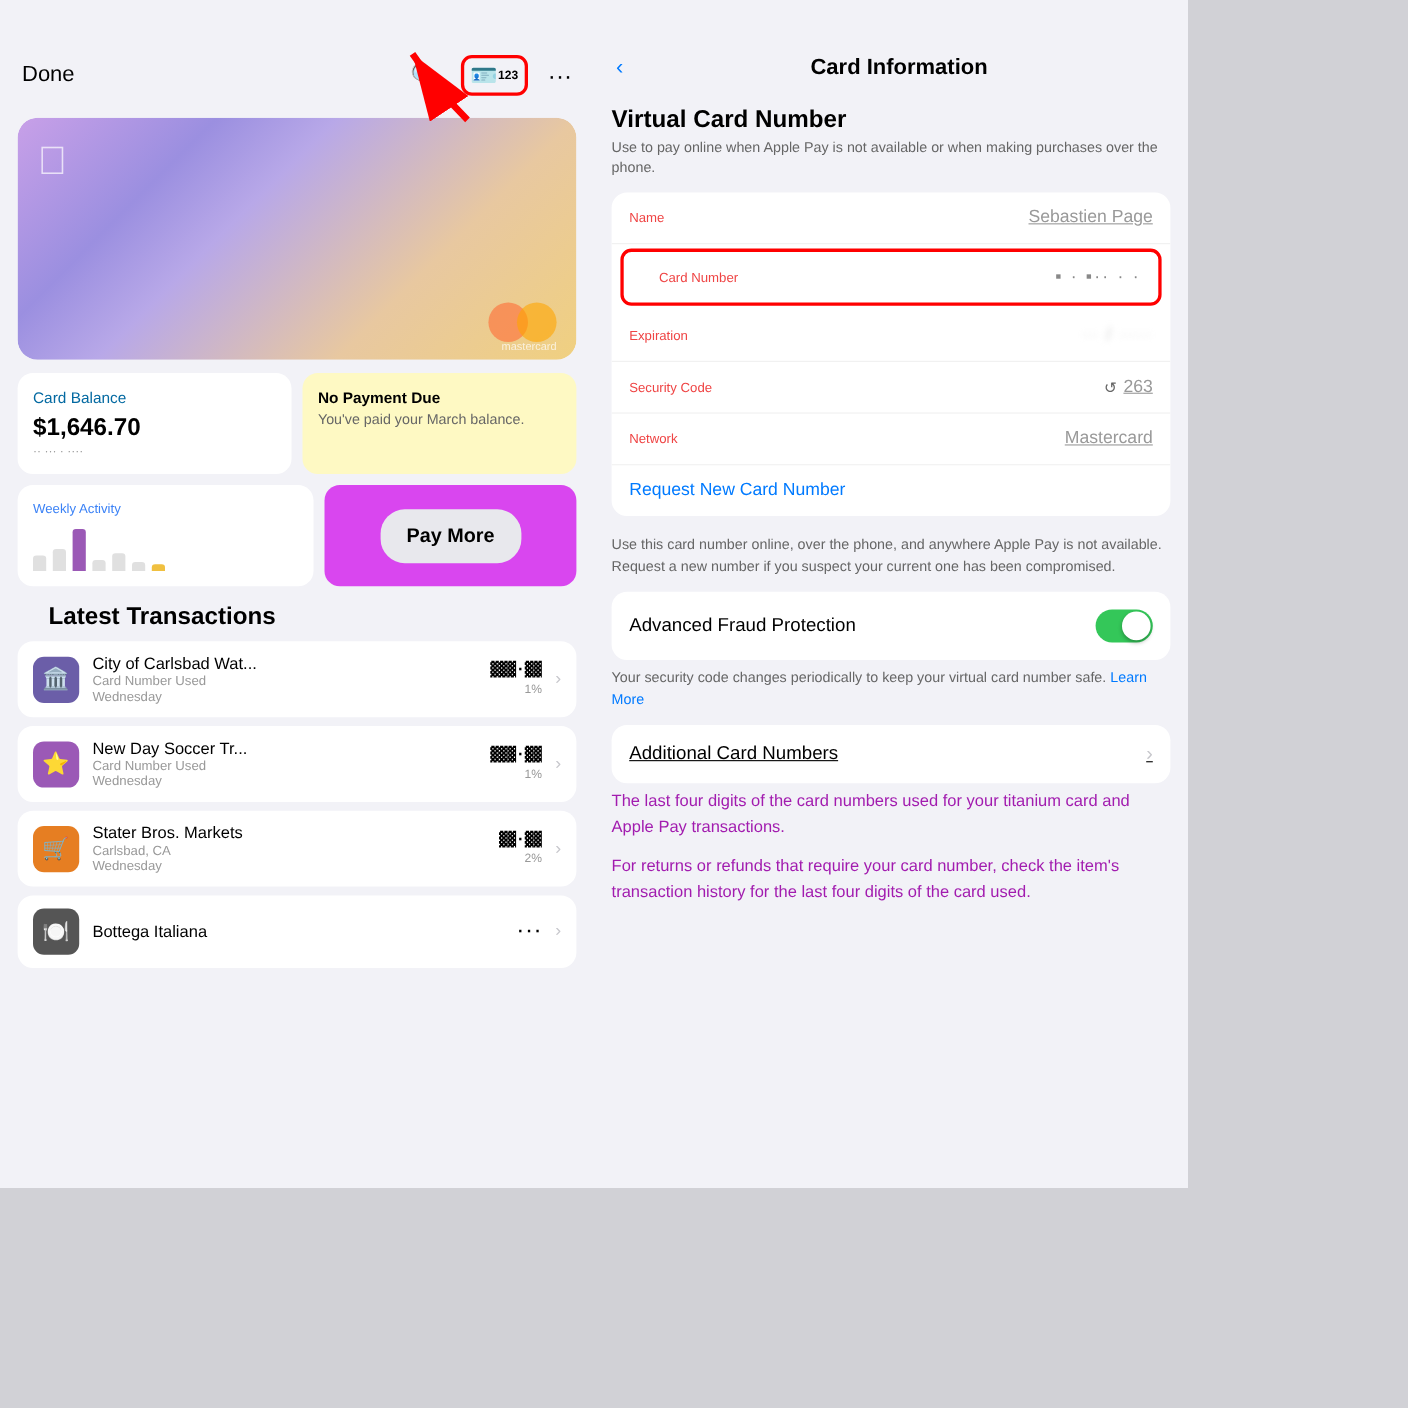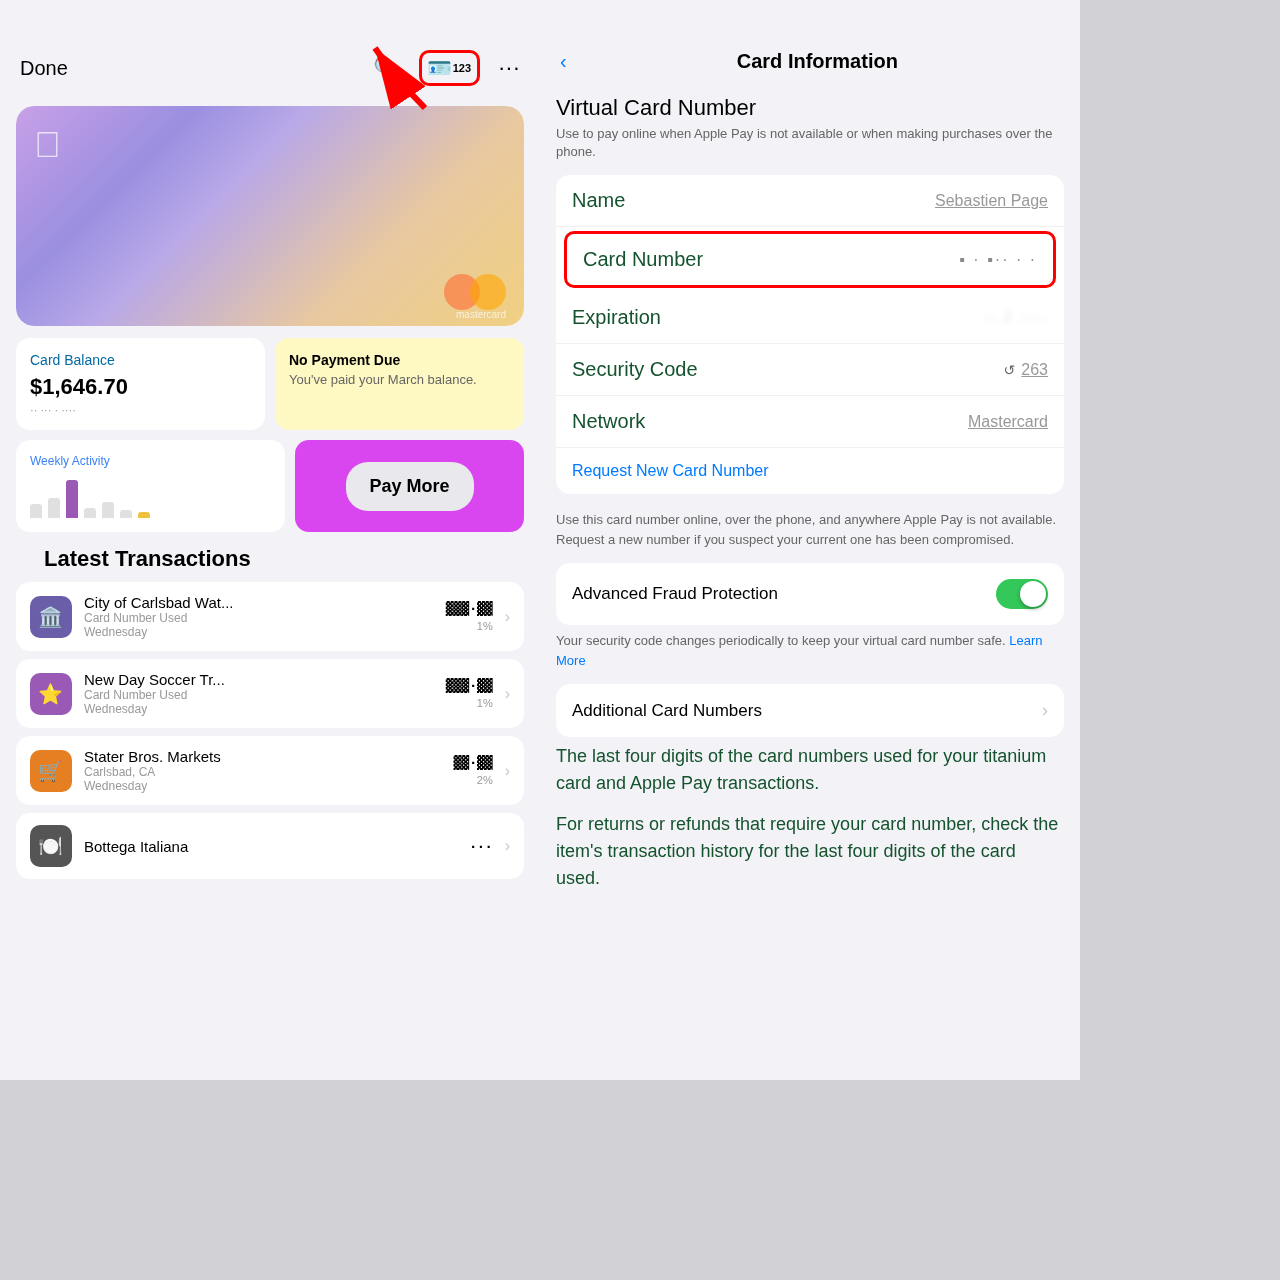--- a/index.html
+++ b/index.html
@@ -320,21 +320,21 @@
     .right-title {
       flex: 1;
       text-align: center;
       font-size: 20px;
       font-weight: 600;
       color: #000;
     }
 
     .section-title {
       font-size: 22px;
-      font-weight: 400;
+      font-weight: 700;
       color: #000;
       padding: 10px 16px 4px;
     }
 
     .section-subtitle {
       font-size: 13px;
       color: #666;
       padding: 0 16px 14px;
       line-height: 1.4;
     }
@@ -353,22 +353,22 @@
       align-items: center;
       padding: 14px 16px;
       border-bottom: 1px solid #f0f0f0;
     }
 
     .info-row:last-child {
       border-bottom: none;
     }
 
     .info-label {
-      font-size: 20px;
-      color: #14532d;
+      font-size: 12px;
+      color: #ef4444;
     }
 
     .info-value {
       font-size: 16px;
       color: #999;
       text-decoration: underline;
     }
 
     .info-value-link {
       font-size: 16px;
@@ -463,38 +463,39 @@
     .additional-block {
       background: white;
       border-radius: 14px;
       margin: 0 16px 6px;
       overflow: hidden;
     }
 
     .additional-row {
       display: flex;
       justify-content: space-between;
-      align-items: flex-end;
+      align-items: flex-start;
       padding: 16px 16px;
+      text-decoration: underline;
     }
 
     .additional-label {
       font-size: 17px;
       font-weight: 500;
       color: #000;
     }
 
     .chevron-right {
       color: #c7c7cc;
       font-size: 18px;
     }
 
     .additional-description {
-      font-size: 18px;
-      color: #14532d;
+      font-size: 15px;
+      color: #a21caf;
       padding: 0 16px 14px;
       line-height: 1.5;
     }
 
     .card-wrapper {
       position: relative;
     }
   </style>
 </head>
 <body>
@@ -634,21 +635,21 @@
   <div class="section-title">Virtual Card Number</div>
   <div class="section-subtitle">Use to pay online when Apple Pay is not available or when making purchases over the phone.</div>
 
   <div class="info-block">
 
     <div class="info-row">
       <span class="info-label">Name</span>
       <span class="info-value">Sebastien Page</span>
     </div>
 
-    <div style="border: 3px solid red; border-radius: 10px; margin: 4px 8px;">
+    <div style="border: 3px solid red; border-radius: 10px; margin: 4px 8px; padding-left: 16px;">
       <div class="info-row" style="border-bottom:none;">
         <span class="info-label">Card Number</span>
         <span class="card-number-dots">▪ · ▪·· · ·</span>
       </div>
     </div>
 
     <div class="info-row">
       <span class="info-label">Expiration</span>
       <span class="expiration-blur">·· / ····</span>
     </div>

